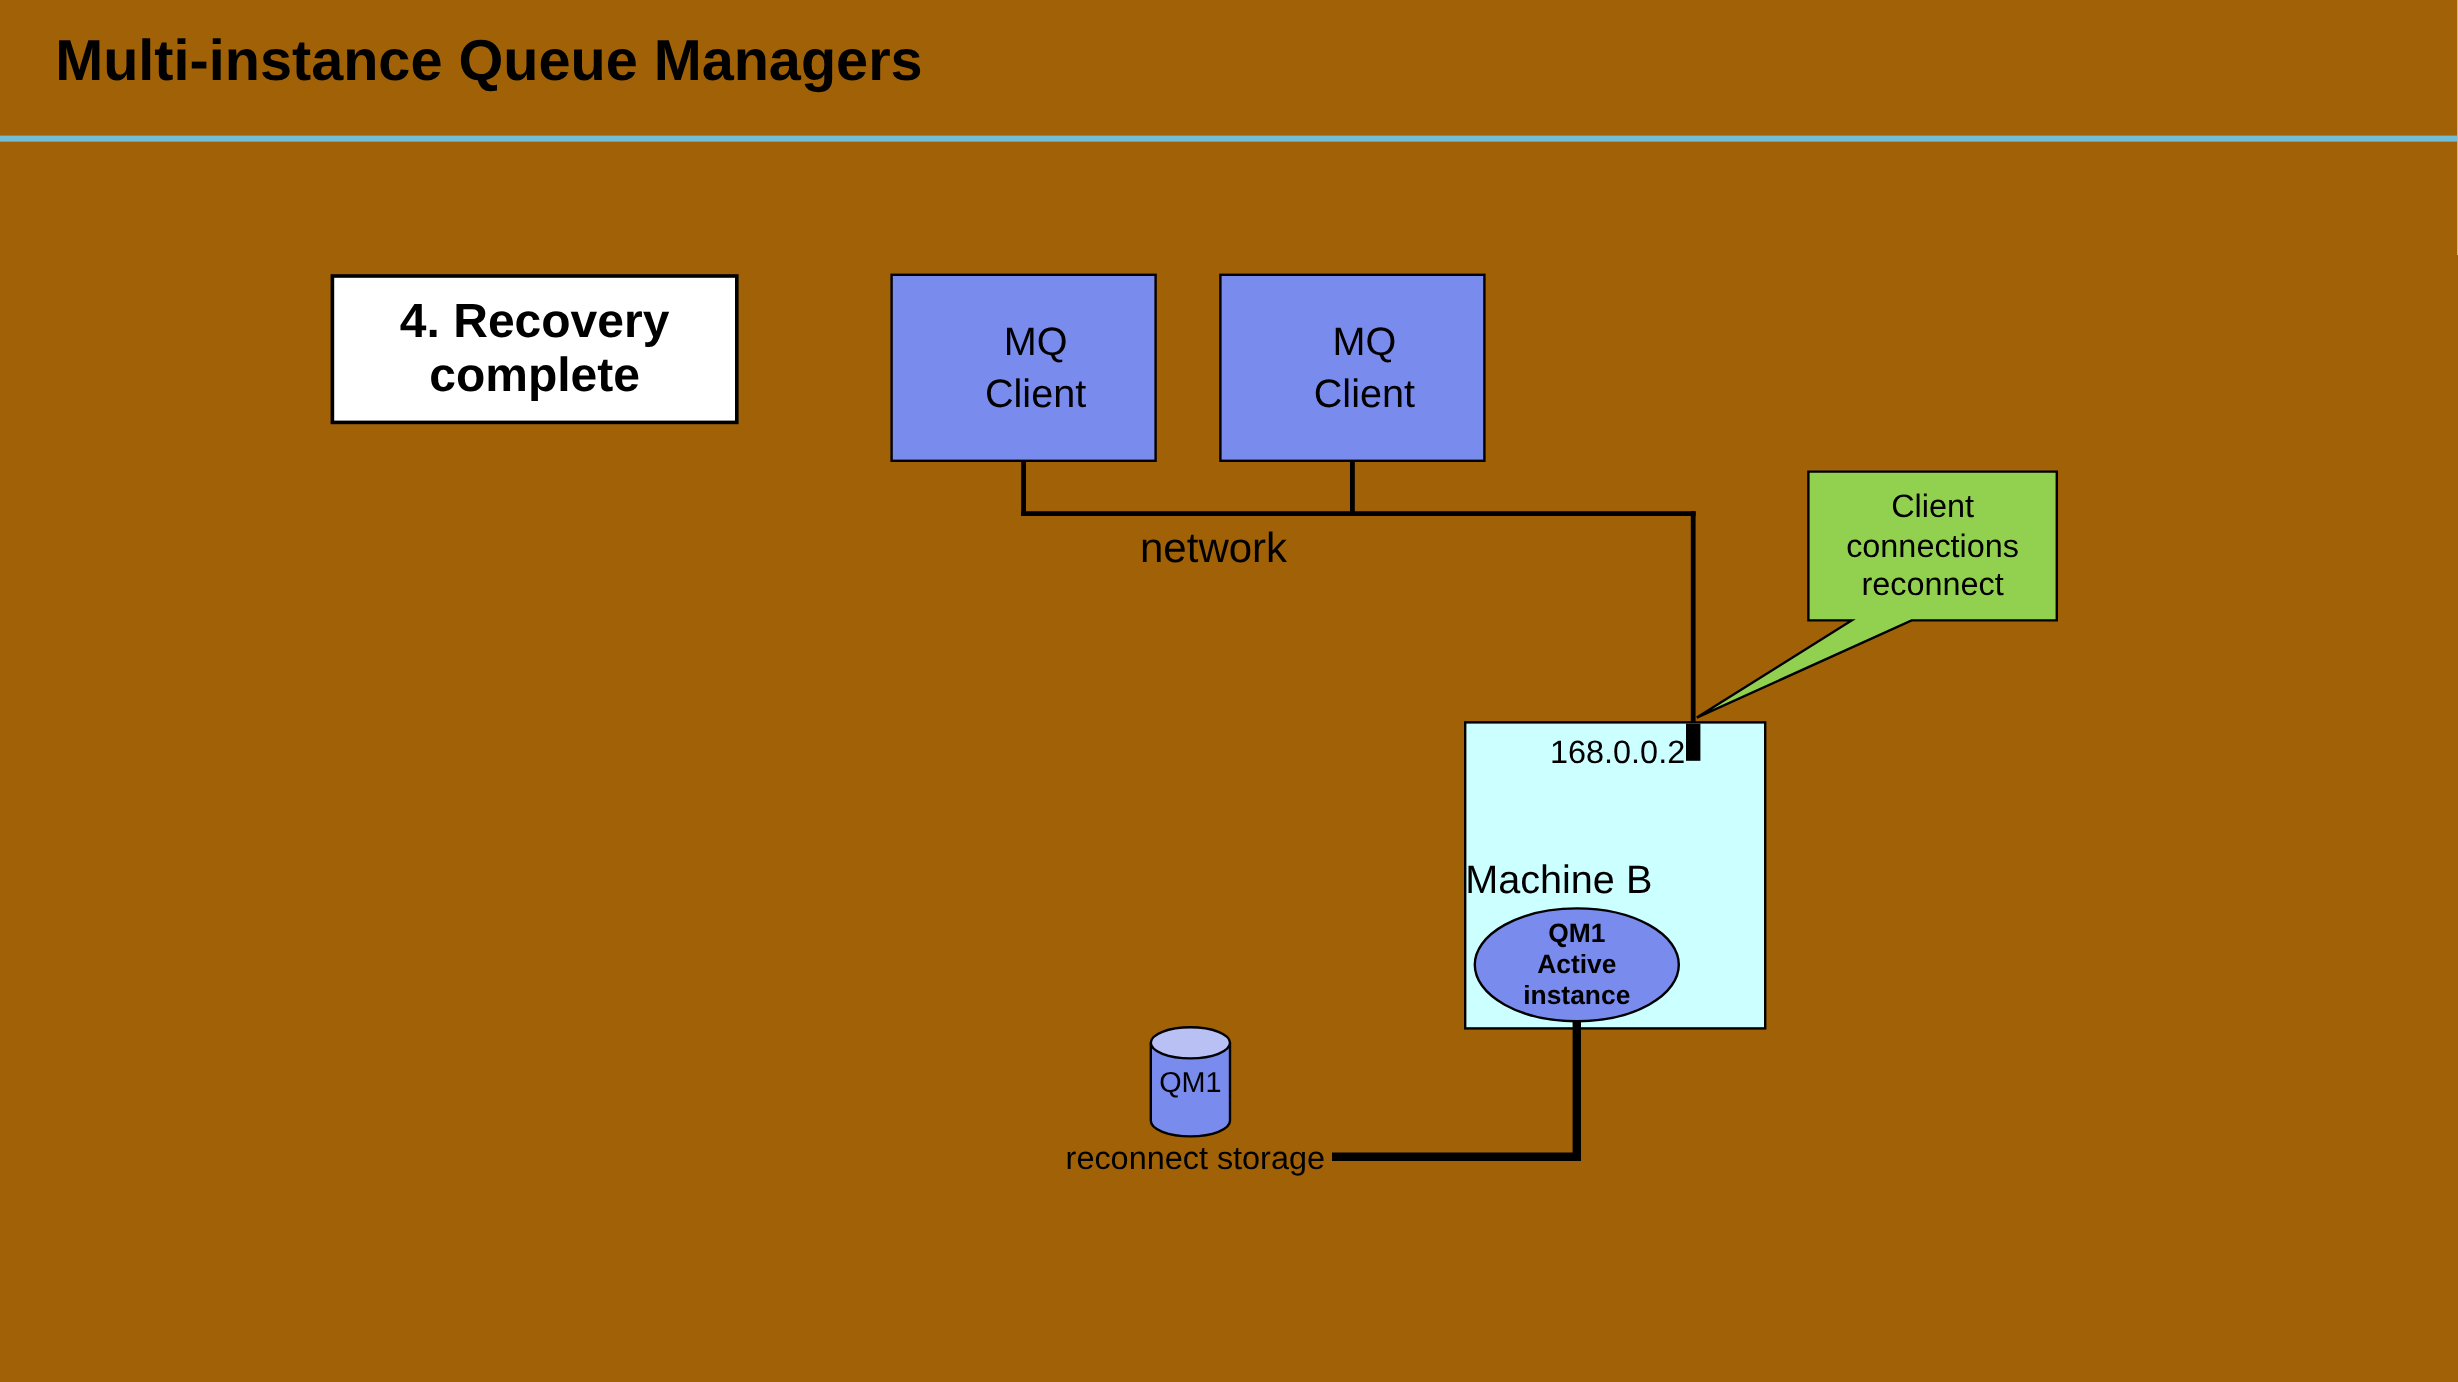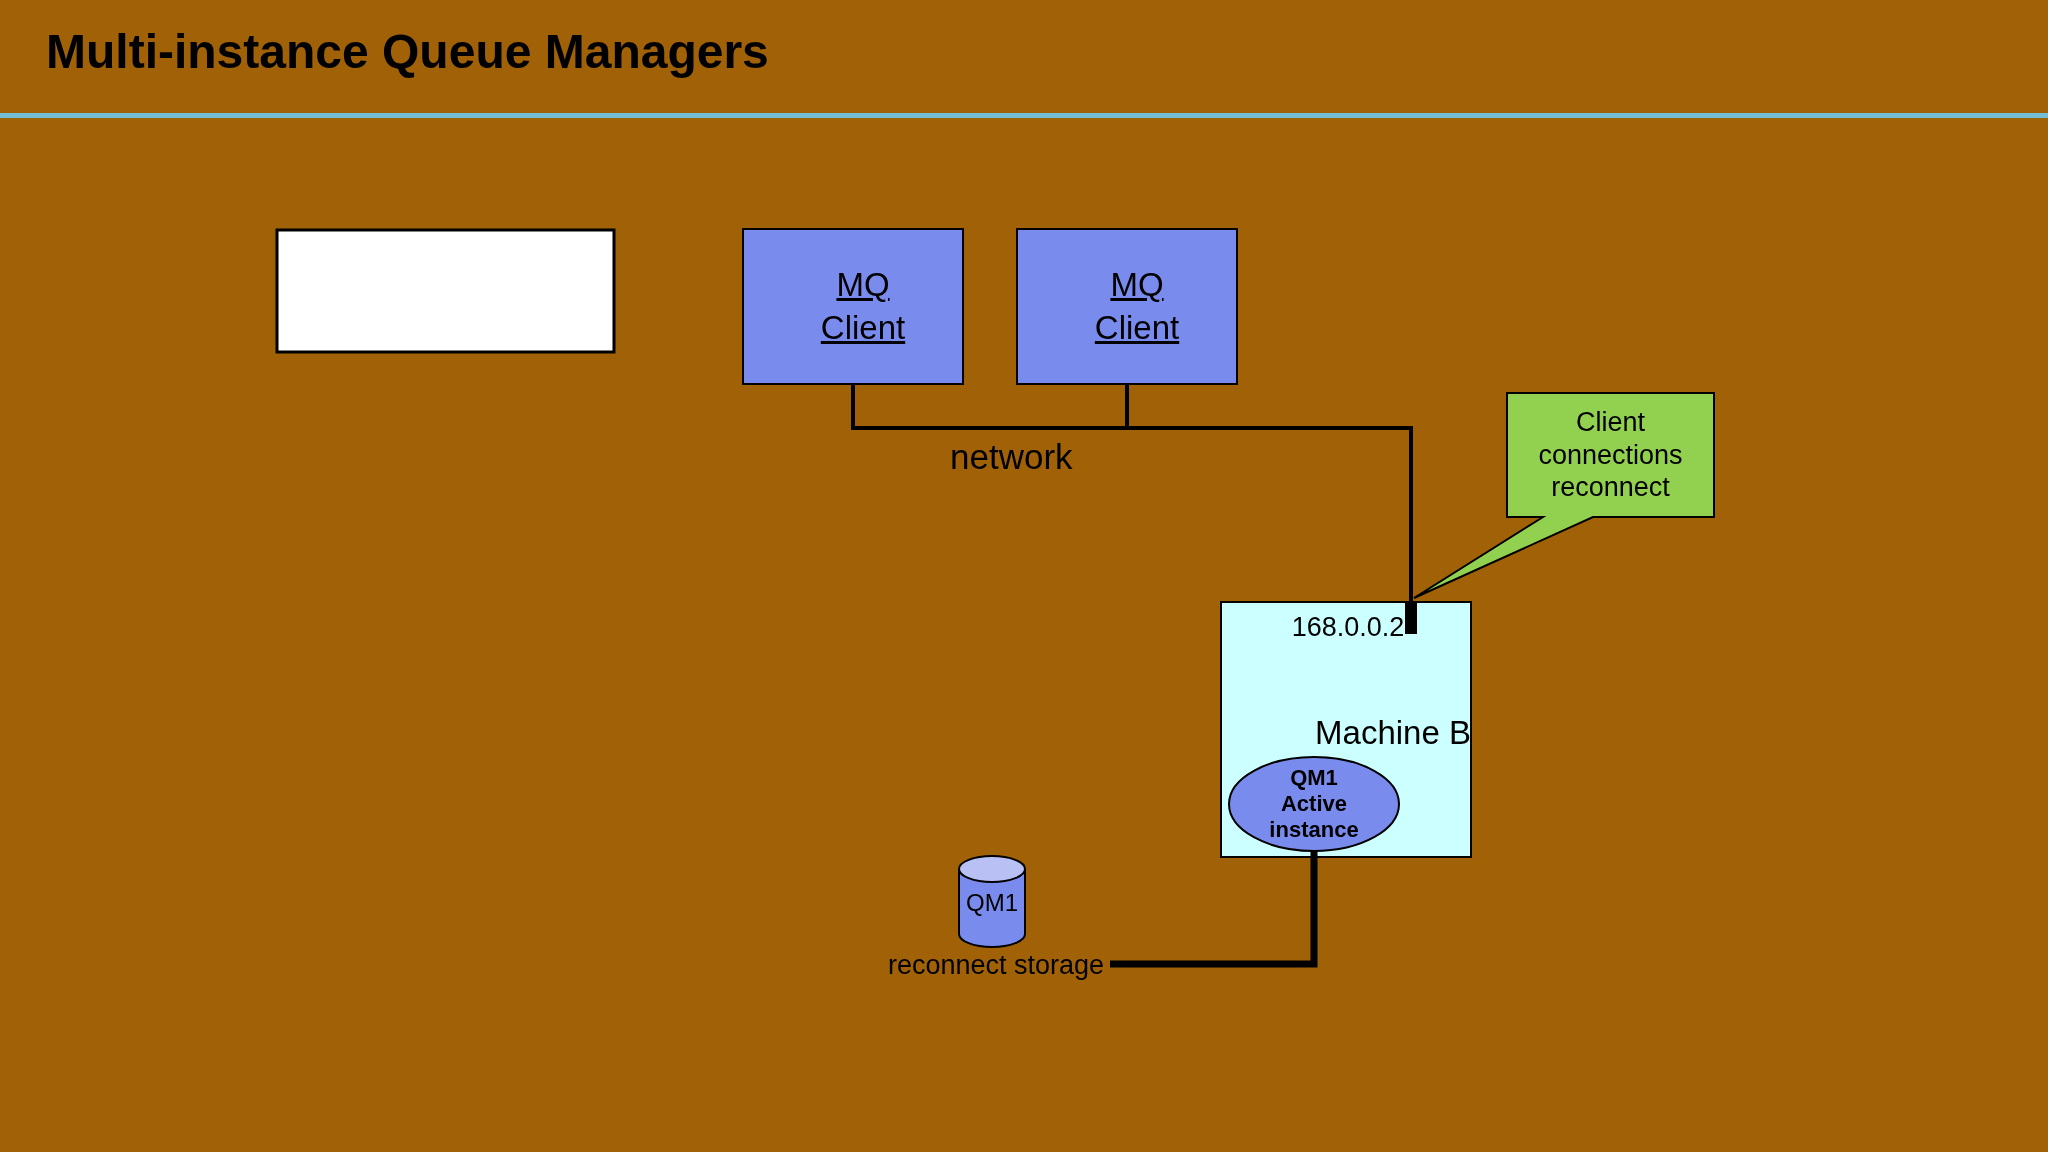--- a/index.html
+++ b/index.html
@@ -17,30 +17,30 @@
   }
   svg.diagram{position:absolute;left:0;top:0;z-index:1;}
   .txt{position:absolute;z-index:2;color:#000;}
   .center{display:flex;align-items:center;justify-content:center;text-align:center;}
   .pre{white-space:pre-line;}
 
   .step-box-label{
     left:277px;top:230px;width:337px;height:122px;
     font-size:40px;font-weight:bold;line-height:1.12;
   }
-  .client-label{width:240px;height:155px;font-size:33px;line-height:1.28;text-decoration:underline;}
+  .client-label{width:240px;height:155px;font-size:33px;line-height:1.28;}
   .client-1{left:743px;top:229px;}
   .client-2{left:1017px;top:229px;}
   .network-label{left:950px;top:437px;font-size:35px;}
   .callout-label{
     left:1507px;top:393px;width:207px;height:124px;
     font-size:27px;line-height:1.2;
   }
   .ip-label{left:1268px;top:612px;width:160px;font-size:27px;font-weight:normal;text-align:center;}
-  .machine-label{left:1221px;top:714px;width:250px;font-size:33px;text-align:right;}
+  .machine-label{left:1221px;top:714px;width:250px;font-size:33px;text-align:left;}
   .instance-label{
     left:1229px;top:765px;width:170px;
     font-size:22px;font-weight:bold;line-height:1.18;text-align:center;
   }
   .cyl-label{left:955px;top:889px;width:74px;font-size:24px;text-align:center;}
   .storage-label{left:888px;top:950px;font-size:27px;}
   .footnote{left:1130px;top:1003px;font-size:27px;font-weight:bold;}
 </style>
 </head>
 <body>
@@ -69,20 +69,21 @@
     <path d="M 1507,393 H 1714 V 517 H 1593 L 1414,598 L 1543,517 H 1507 Z" stroke="#000" stroke-width="2" stroke-linejoin="miter" fill="#92d050"></path>
 
     <polyline points="1110,964 1314,964 1314,848" fill="none" stroke="#000" stroke-width="7"></polyline>
 
     <ellipse cx="1314" cy="804" rx="85" ry="47" stroke="#000" stroke-width="2" fill="#7a8bee"></ellipse>
 
     <path d="M 959,869 L 959,934 A 33 13 0 0 0 1025,934 L 1025,869" stroke="#000" stroke-width="2" fill="#7a8bee"></path>
     <ellipse cx="992" cy="869" rx="33" ry="13" stroke="#000" stroke-width="2" fill="#b9c1f4"></ellipse>
   </svg>
 
+  <div class="txt center step-box-label">4. Recovery complete</div>
 
   <div class="txt center pre client-label client-1">MQ
 Client</div>
   <div class="txt center pre client-label client-2">MQ
 Client</div>
 
   <div class="txt network-label">network</div>
 
   <div class="txt center pre callout-label">Client
 connections

